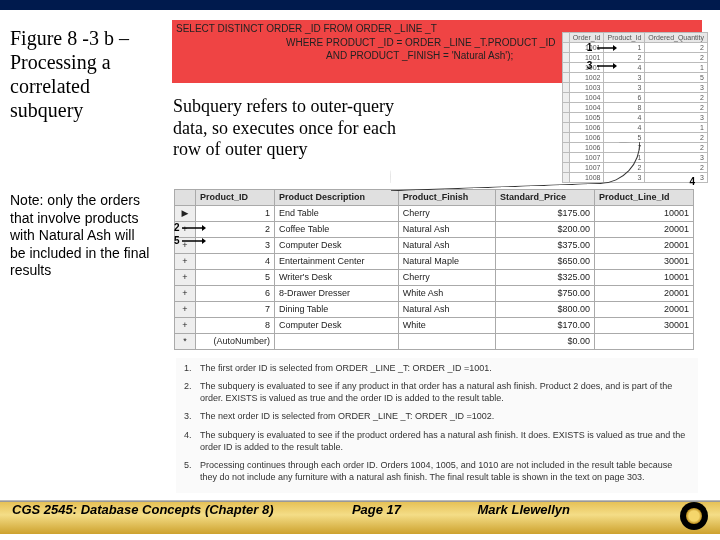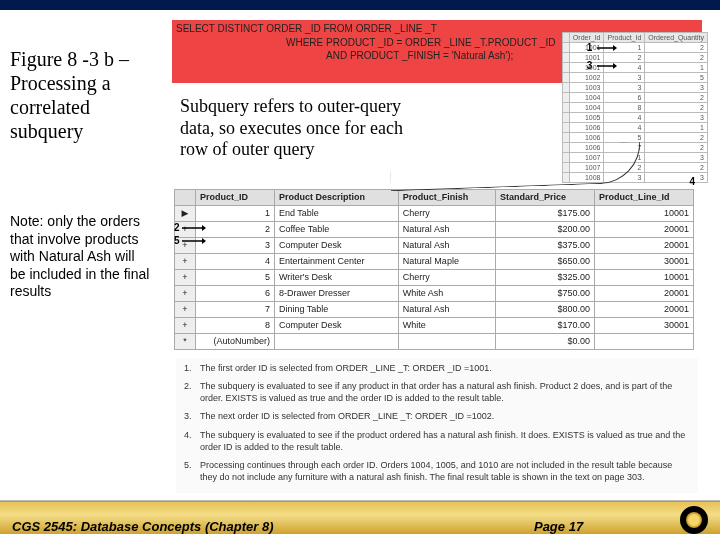--- a/index.html
+++ b/index.html
@@ -18,21 +18,20 @@
     background: #001a4d;
   }
   .content {
     position: relative;
     padding: 10px 10px 0 10px;
   }
   .left-col {
     width: 150px;
     display: inline-block;
     vertical-align: top;
-    margin-top: 21px;
   }
   .fig-title {
     font-size: 20px;
     line-height: 1.2;
     color: #000;
     margin-top: 6px;
   }
   .note {
     font-family: Arial, Helvetica, sans-serif;
     font-size: 14px;
@@ -60,21 +59,21 @@
   .sql-block .l2 { margin-left: 42px; }
   .sql-block .l3 { margin-left: 68px; }
   .sql-block .l4 { margin-left: 86px; }
   .sql-block .l5 { margin-left: 110px; }
   .sql-block .l6 { margin-left: 150px; }
   .subq-text {
     font-family: "Times New Roman", serif;
     font-size: 18px;
     line-height: 1.2;
     position: absolute;
-    left: 180px;
+    left: 173px;
     top: 86px;
     width: 240px;
     z-index: 2;
   }
   .order-table {
     position: absolute;
     right: 12px;
     top: 22px;
     border-collapse: collapse;
     font-family: Arial, sans-serif;
@@ -175,21 +174,21 @@
     height: 40px;
   }
   .footer-shadow {
     height: 2px;
     background: linear-gradient(#ccc, #888);
   }
   .gold-bar {
     height: 32px;
     background: linear-gradient(#e6c156, #f4dd87 40%, #cda22e);
     display: flex;
-    align-items: flex-end;
+    align-items: flex-start;
     font-family: Arial, sans-serif;
     font-size: 13px;
     font-weight: bold;
     font-style: italic;
     color: #000;
     padding: 0 12px;
     justify-content: space-between;
   }
   .gold-bar .course { flex: 1.4; }
   .gold-bar .page { flex: 0.8; text-align: center; }
@@ -472,17 +471,18 @@
       </svg>
   </div>
 
 </div>
 
 <div class="footer">
   <div class="footer-shadow"></div>
   <div class="gold-bar">
     <span class="course">CGS 2545: Database Concepts  (Chapter 8)</span>
     <span class="page">Page 17</span>
+    <span class="author">Mark Llewellyn</span>
     <span class="logo">
         <span class="logo-inner"></span>
       </span>
   </div>
 </div>
 
 </body></html>

